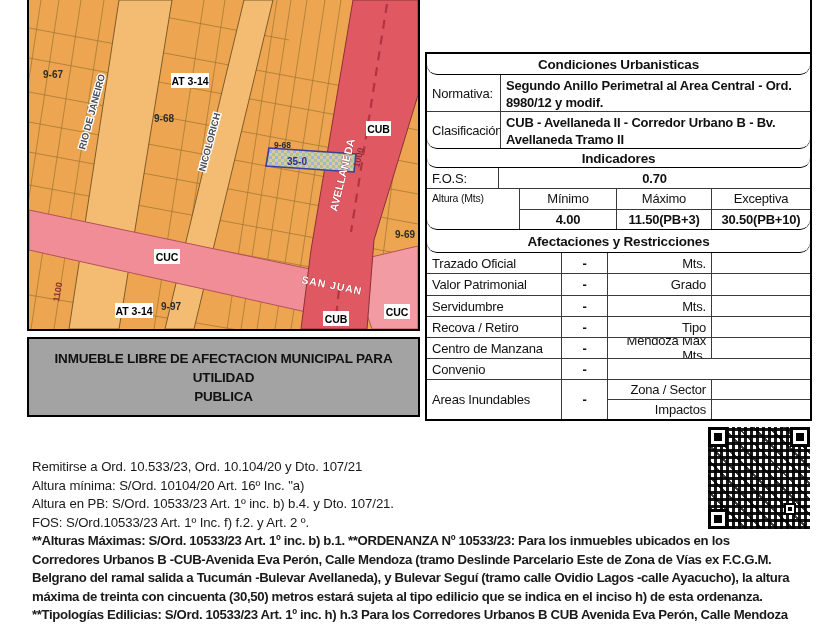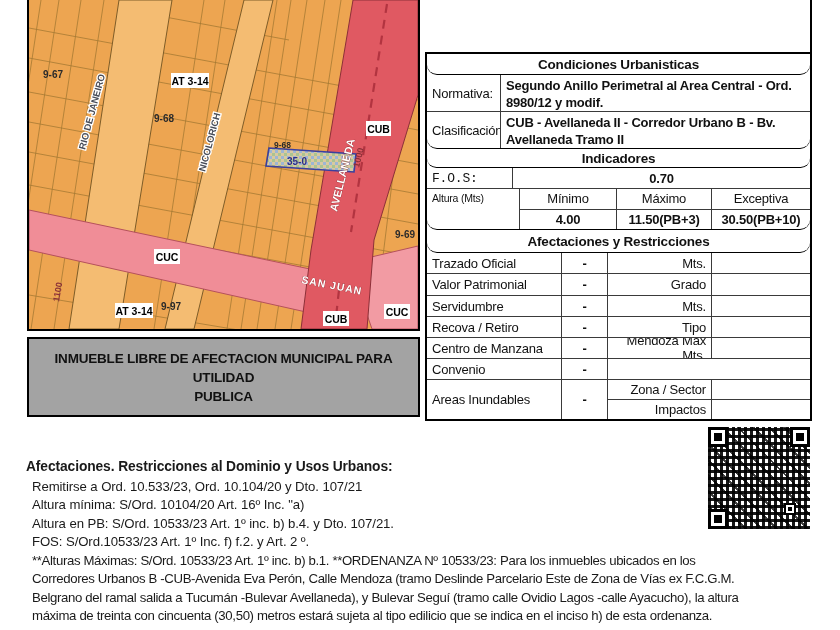--- a/index.html
+++ b/index.html
@@ -51,21 +51,21 @@
   .f-tl{left:2px;top:2px;} .f-tr{right:2px;top:2px;} .f-bl{left:2px;bottom:2px;}
   .align-sq{position:absolute;right:16px;bottom:16px;width:12px;height:12px;border:2px solid #000;
             background:#fff;box-sizing:border-box;}
   .align-sq::after{content:"";position:absolute;left:2px;top:2px;width:4px;height:4px;background:#000;}
 
   
   .footnotes{position:absolute;left:26px;top:458px;width:796px;font-size:13.2px;line-height:18.5px;
              color:#1a1a1a;letter-spacing:-0.1px;}
   .fn-title{font-weight:bold;font-size:13.8px;margin-bottom:1px;}
   .fn-line{padding-left:6px;white-space:nowrap;}
-  .fn-line.cond{letter-spacing:-0.35px;}
+  .fn-line.cond{letter-spacing:-0.35px;font-weight:bold;}
 </style>
 </head>
 <body>
 
 <div class="page">
 
   <div class="map-wrap">
     <svg width="389" height="329" viewBox="0 0 389 329">
 
       <rect x="0" y="0" width="389" height="329" fill="#EDA551"></rect>
@@ -192,21 +192,21 @@
       <div class="cell val" style="flex:1;">
           <span class="wrap2">CUB - Avellaneda II - Corredor Urbano B - Bv. Avellaneda Tramo II</span>
         </div>
     </div>
 
     <div class="trow thick" style="height:19px;">
       <div class="cell hdr" style="flex:1;">Indicadores</div>
     </div>
 
     <div class="trow" style="height:21px;">
-      <div class="cell lbl" style="width:86px;font-family:Liberation Mono, monospace;">F.O.S:</div>
+      <div class="cell lbl" style="width:72px;">F.O.S:</div>
       <div class="cell val ctr" style="flex:1;">0.70</div>
     </div>
 
     <div class="trow thick" style="height:41px;">
       <div class="cell small" style="width:93px;">Altura (Mts)</div>
       <div class="substack">
         <div class="subrow divide" style="height:20px;">
           <div class="cell lbl ctr" style="width:97px;">Mínimo</div>
           <div class="cell lbl ctr" style="width:95px;">Máximo</div>
           <div class="cell lbl ctr" style="flex:1;">Exceptiva</div>
@@ -278,21 +278,20 @@
 
   <div class="qr">
     <div class="qr-noise"></div>
     <div class="finder f-tl"></div>
     <div class="finder f-tr"></div>
     <div class="finder f-bl"></div>
     <div class="align-sq"></div>
   </div>
 
   <div class="footnotes">
-    <div class="fn-title">Afectaciones. Restricciones al Dominio y Usos Urbanos:</div>
     <div class="fn-line">Remitirse a Ord. 10.533/23, Ord. 10.104/20 y Dto. 107/21</div>
     <div class="fn-line">Altura mínima: S/Ord. 10104/20 Art. 16º Inc. "a)</div>
     <div class="fn-line">Altura en PB: S/Ord. 10533/23 Art. 1º inc. b) b.4. y Dto. 107/21.</div>
     <div class="fn-line">FOS: S/Ord.10533/23 Art. 1º Inc. f) f.2. y Art. 2 º.</div>
     <div class="fn-line cond">**Alturas Máximas: S/Ord. 10533/23 Art. 1º inc. b) b.1. **ORDENANZA Nº 10533/23: Para los inmuebles ubicados en los</div>
     <div class="fn-line cond">Corredores Urbanos B -CUB-Avenida Eva Perón, Calle Mendoza (tramo Deslinde Parcelario Este de Zona de Vías ex F.C.G.M.</div>
     <div class="fn-line cond">Belgrano del ramal salida a Tucumán -Bulevar Avellaneda), y Bulevar Seguí (tramo calle Ovidio Lagos -calle Ayacucho), la altura</div>
     <div class="fn-line cond">máxima de treinta con cincuenta (30,50) metros estará sujeta al tipo edilicio que se indica en el inciso h) de esta ordenanza.</div>
     <div class="fn-line cond">**Tipologías Edilicias: S/Ord. 10533/23 Art. 1º inc. h) h.3 Para los Corredores Urbanos B CUB Avenida Eva Perón, Calle Mendoza</div>
   </div>

